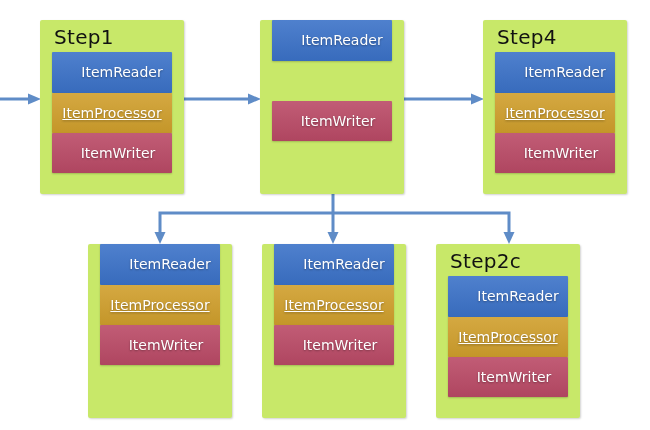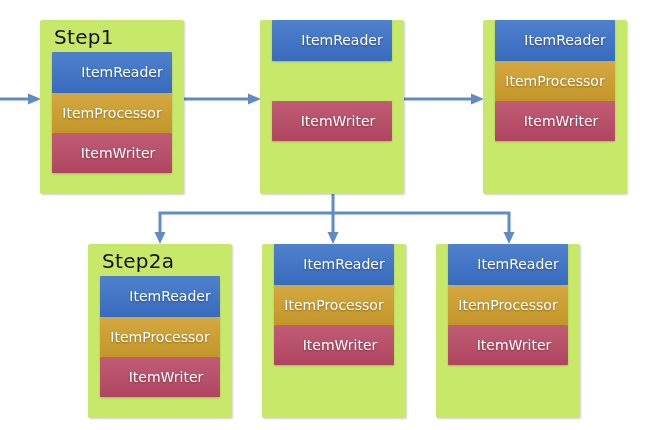--- a/index.html
+++ b/index.html
@@ -50,21 +50,21 @@
     font-size: 14px;
     color: var(--bar-text, #ffffff);
     text-shadow: 0 1px 2px rgba(0,0,0,0.35);
     border-radius: 1px;
     background-image: linear-gradient(to bottom, rgba(255,255,255,0.10), rgba(0,0,0,0.06));
     box-shadow: 0 1px 2px rgba(0,0,0,0.20);
     white-space: nowrap;
     overflow: hidden;
   }
   .bar.reader    { background-color: var(--reader-bg, #3b72c8); height: 41px; line-height: 41px; padding-left: 20px; }
-  .bar.processor { background-color: var(--processor-bg, #d09f2c); }
+  .bar.processor { background-color: var(--processor-bg, #d09f2c); text-decoration: underline; }
   .bar.writer    { background-color: var(--writer-bg, #ba4a66); padding-left: 12px; }
   .bar.spacer {
     background: none;
     box-shadow: none;
     text-shadow: none;
   }
 </style>
 </head>
 <body>
 
@@ -98,37 +98,38 @@
     <div class="bar writer">ItemWriter</div>
   </div>
 
   <div class="step-box" style="left:260px; top:20px;">
     <div class="bar reader">ItemReader</div>
     <div class="bar spacer"></div>
     <div class="bar writer">ItemWriter</div>
   </div>
 
   <div class="step-box" style="left:483px; top:20px;">
+    <div class="step-title">Step4</div>
     <div class="bar reader">ItemReader</div>
     <div class="bar processor">ItemProcessor</div>
     <div class="bar writer">ItemWriter</div>
   </div>
 
   <div class="step-box" style="left:88px; top:244px;">
-    <div class="step-title">Step2a</div>
     <div class="bar reader">ItemReader</div>
     <div class="bar processor">ItemProcessor</div>
     <div class="bar writer">ItemWriter</div>
   </div>
 
   <div class="step-box" style="left:262px; top:244px;">
     <div class="bar reader">ItemReader</div>
     <div class="bar processor">ItemProcessor</div>
     <div class="bar writer">ItemWriter</div>
   </div>
 
   <div class="step-box" style="left:436px; top:244px;">
+    <div class="step-title">Step2c</div>
     <div class="bar reader">ItemReader</div>
     <div class="bar processor">ItemProcessor</div>
     <div class="bar writer">ItemWriter</div>
   </div>
 
 </div>
 
 </body></html>

